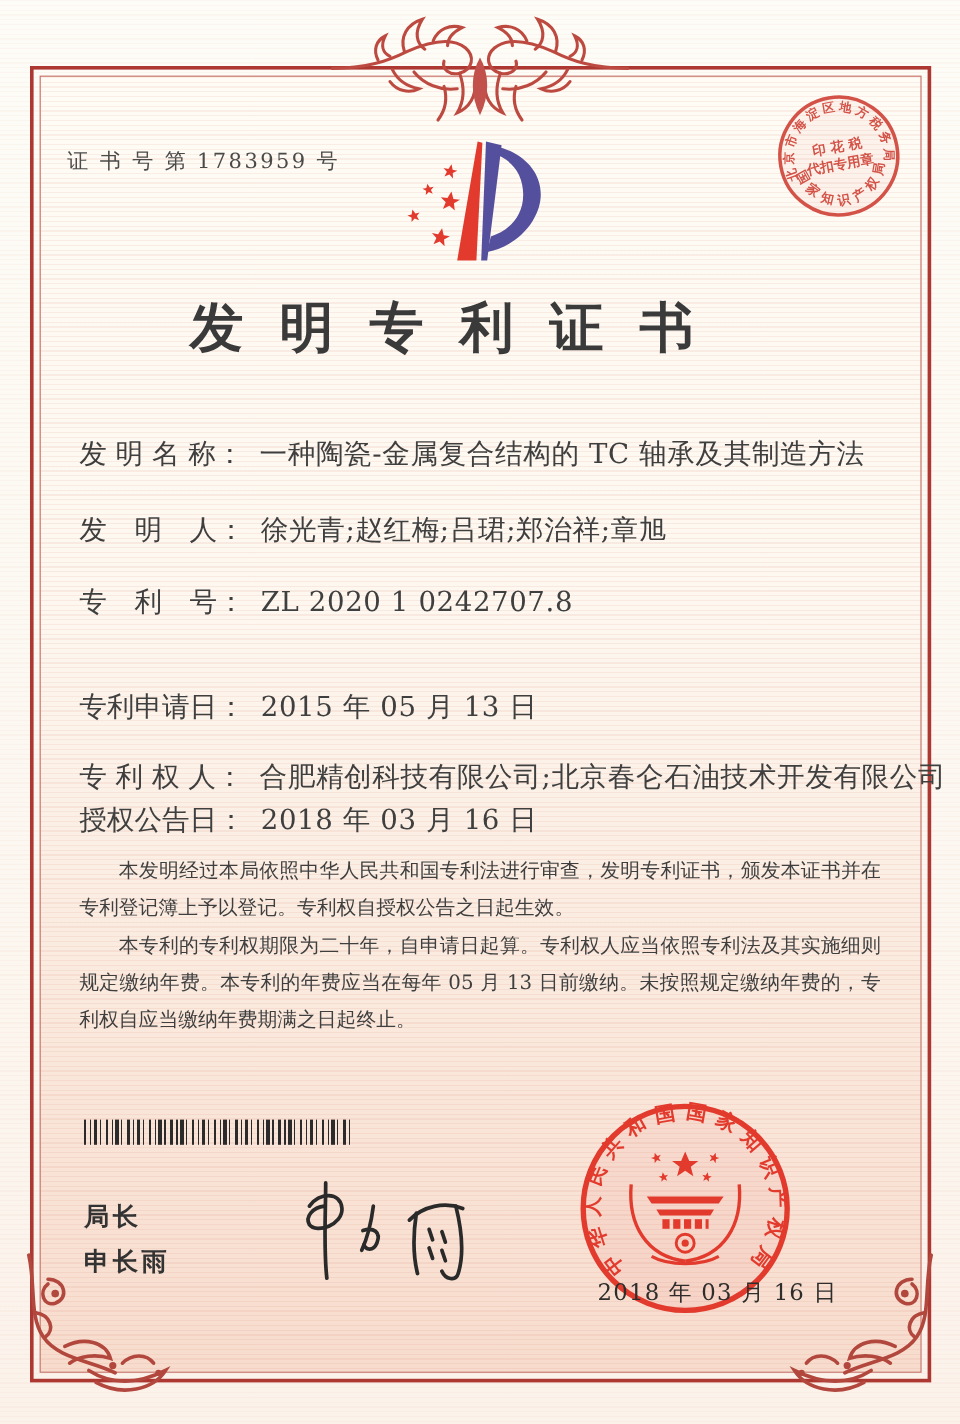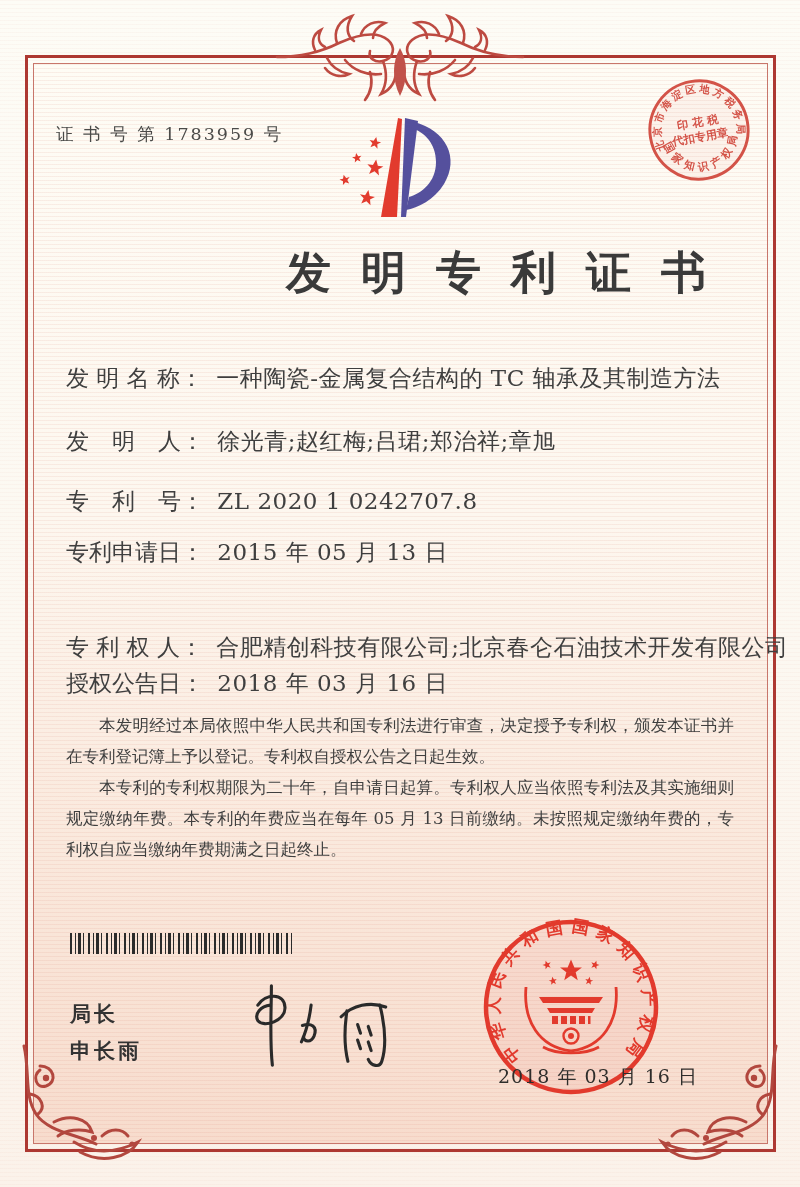--- a/index.html
+++ b/index.html
@@ -36,29 +36,29 @@
     position:absolute; left:56px; top:122px;
     font-size:17.5px; letter-spacing:2px; color:#4a4a48;
   }
   .cnipa-logo { position:absolute; left:326px; top:96px; width:152px; height:128px; }
   .tax-stamp {
     position:absolute; left:645px; top:76px; width:108px; height:108px;
     transform:rotate(-10deg); opacity:.92;
   }
   .cert-title {
     position:absolute; left:0; top:243px; width:736px;
-    text-align:right; font-size:45px; font-weight:600; color:#3a3a3a;
+    text-align:center; font-size:45px; font-weight:600; color:#3a3a3a;
     letter-spacing:30px; padding-left:30px; white-space:nowrap;
   }
   
   .fields { position:absolute; left:66px; top:0; width:680px; }
   .field-row { position:absolute; left:0; font-size:23px; color:#3f3f3f; white-space:nowrap; }
   .field-row .flabel { display:inline-block; min-width:96px; }
   .field-row .fvalue { margin-left:6px; letter-spacing:0.5px; }
-  .fr0{top:363px}.fr1{top:426px}.fr2{top:486px}.fr3{top:537px}.fr4{top:632px}.fr5{top:668px}
+  .fr0{top:363px}.fr1{top:426px}.fr2{top:486px}.fr3{top:574px}.fr4{top:632px}.fr5{top:668px}
   
   .body-text {
     position:absolute; left:66px; top:710px; width:668px;
     font-size:16.5px; line-height:31px; color:#3f3f3f; text-align:justify;
   }
   .body-text p { text-indent:2em; }
   
   .barcode {
     position:absolute; left:70px; top:933px; width:222px; height:21px;
     background:repeating-linear-gradient(90deg,
@@ -195,21 +195,21 @@
       <span class="flabel">专 利 权 人：</span>
       <span class="fvalue">合肥精创科技有限公司;北京春仑石油技术开发有限公司</span>
     </div>
     <div class="field-row fr5">
       <span class="flabel">授权公告日：</span>
       <span class="fvalue">2018 年 03 月 16 日</span>
     </div>
   </div>
 
   <div class="body-text">
-    <p>本发明经过本局依照中华人民共和国专利法进行审查，决定授予专利权，颁发本证书并在专利登记簿上予以登记。专利权自授权公告之日起生效。</p>
+    <p>本发明经过本局依照中华人民共和国专利法进行审查，发明专利证书，颁发本证书并在专利登记簿上予以登记。专利权自授权公告之日起生效。</p>
     <p>本专利的专利权期限为二十年，自申请日起算。专利权人应当依照专利法及其实施细则规定缴纳年费。本专利的年费应当在每年 05 月 13 日前缴纳。未按照规定缴纳年费的，专利权自应当缴纳年费期满之日起终止。</p>
   </div>
 
   <div class="barcode"></div>
 
   <div class="director-title">局长</div>
   <div class="director-name">申长雨</div>
 
   <svg class="signature-svg" viewBox="0 0 205 95">
     <g fill="none" stroke="#2a2a2a" stroke-width="3.2" stroke-linecap="round">

